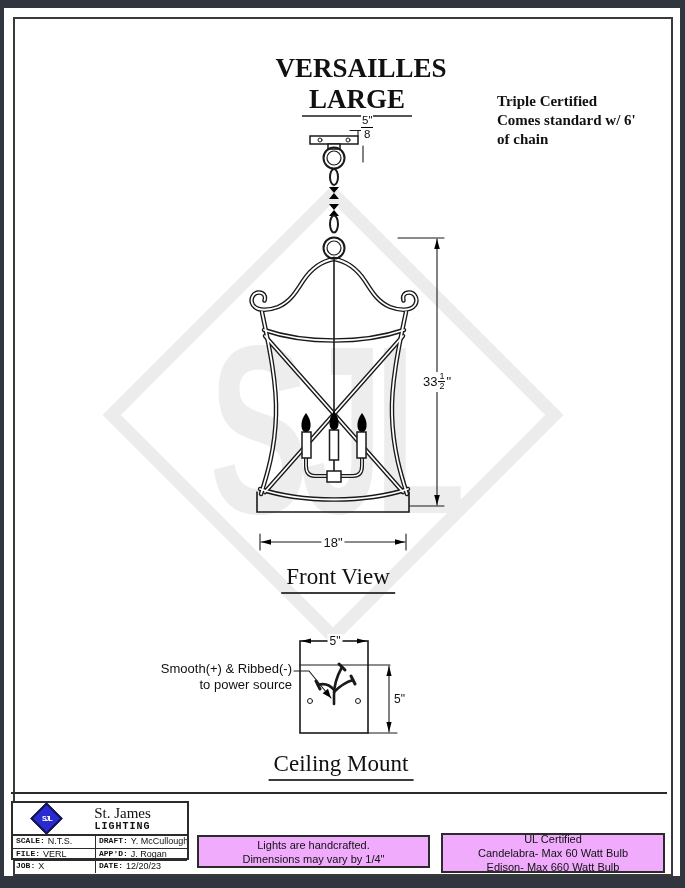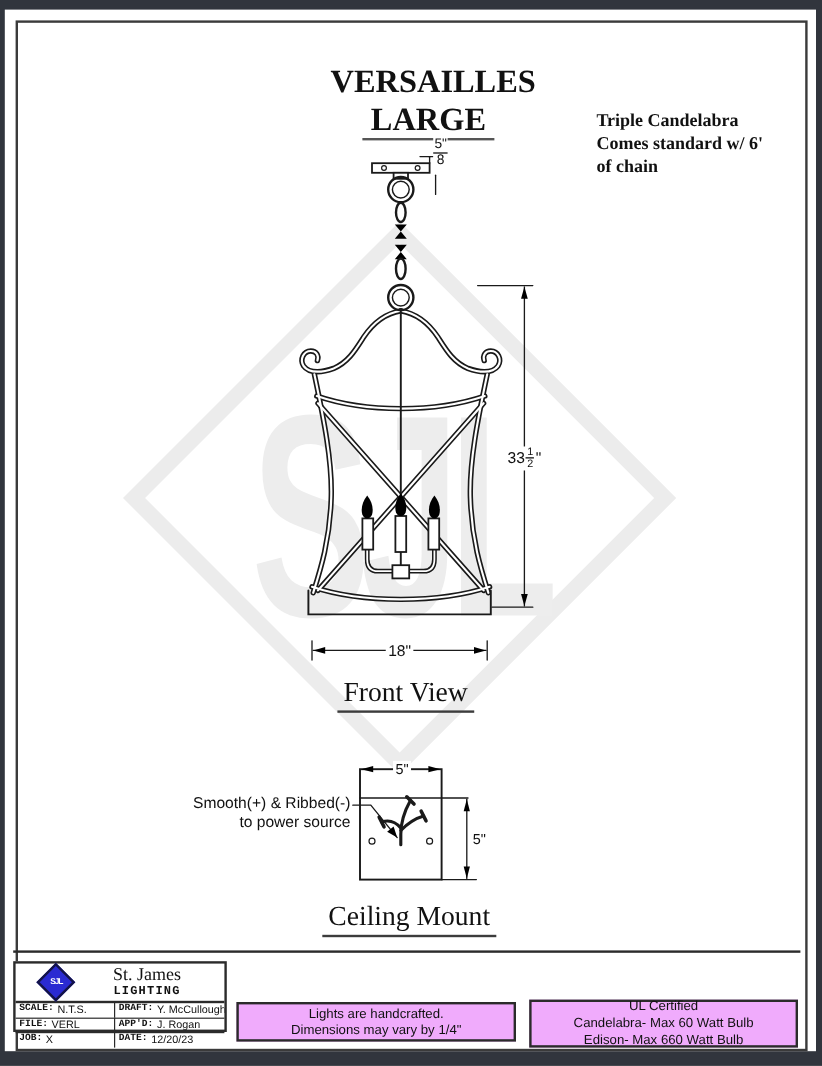--- a/index.html
+++ b/index.html
@@ -166,21 +166,21 @@
       </g>
     </g>
   </svg>
 
   <div class="abs title ctr" style="left:361px;top:53px;z-index:2;">VERSAILLES</div>
   <div class="abs ctr" style="left:357px;top:84px;z-index:2;">
     <span class="title title-underline">LARGE</span>
   </div>
 
   <div class="abs note-serif" style="left:497px;top:92px;width:140px;z-index:2;">
-    <div>Triple Candelabra</div>
+    <div>Triple Certified</div>
     <div>Comes standard w/ 6'</div>
     <div>of chain</div>
   </div>
 
   <div class="abs frac-big" style="left:361px;top:114px;z-index:2;background:#fff;">
     <span class="fnum">5"</span>
     <span class="fden">8</span>
   </div>
 
   <div class="abs dim" style="left:437px;top:382px;transform:translate(-50%,-50%);z-index:2;">

